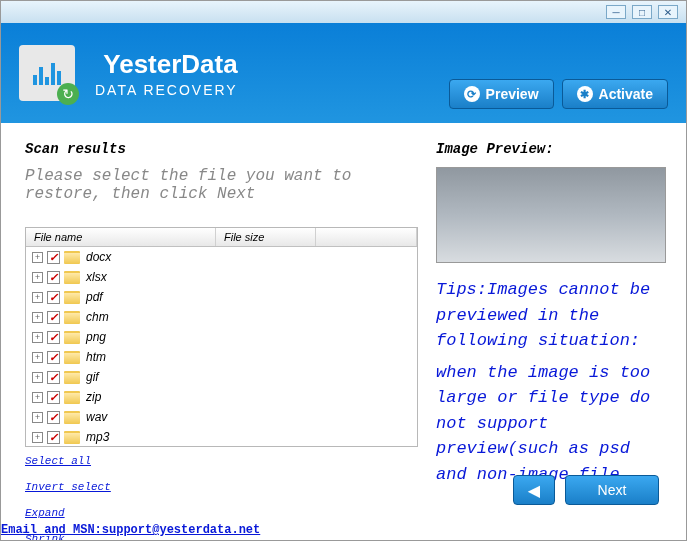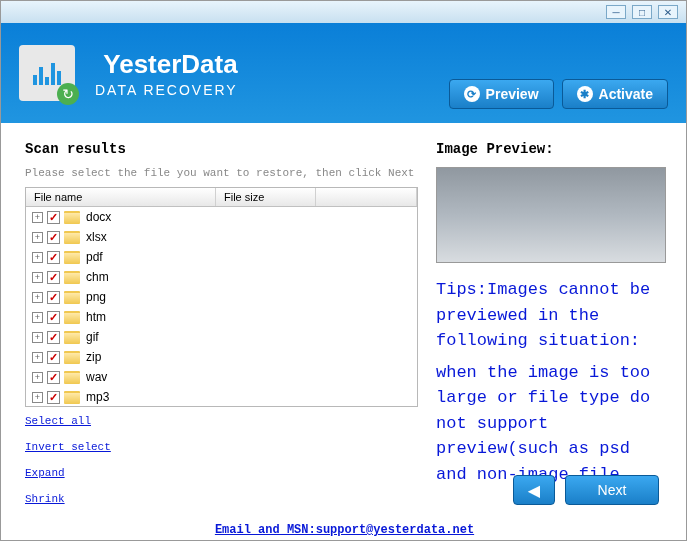--- a/index.html
+++ b/index.html
@@ -12,24 +12,24 @@
 .logo-box { width: 56px; height: 56px; background: #e8e8e8; border-radius: 4px; position: relative; display: flex; align-items: center; justify-content: center; }
 .logo-box svg { width: 40px; height: 40px; }
 .logo-refresh { position: absolute; bottom: -4px; right: -4px; width: 22px; height: 22px; background: #4caf50; border-radius: 50%; display: flex; align-items: center; justify-content: center; color: #fff; font-size: 14px; }
 .title-text { margin-left: 20px; color: #fff; }
 .title-text .t1 { font-size: 26px; font-weight: bold; text-align: right; }
 .title-text .t2 { font-size: 14px; letter-spacing: 2px; margin-top: 2px; }
 .hdr-btns { position: absolute; right: 18px; bottom: 14px; display: flex; gap: 8px; }
 .hdr-btn { height: 30px; padding: 0 14px; background: linear-gradient(to bottom, #3ba8f0, #1a7fc8); border: 1px solid #0a5a98; border-radius: 4px; color: #fff; font-size: 14px; font-weight: bold; display: flex; align-items: center; gap: 6px; cursor: pointer; }
 .hdr-btn .ic { width: 16px; height: 16px; background: #fff; border-radius: 50%; display: flex; align-items: center; justify-content: center; color: #1a7fc8; font-size: 11px; font-weight: bold; }
 
-.body { display: flex; padding: 18px 20px 10px 24px; gap: 18px; height: 380px; }
+.body { display: flex; padding: 18px 20px 10px 24px; gap: 18px; height: 380px; font-style: italic; }
 .left { flex: 1; display: flex; flex-direction: column; }
 .section-title { font-family: "Courier New", monospace; font-size: 14px; font-weight: bold; margin-bottom: 10px; }
-.instruction { font-family: "Courier New", monospace; font-size: 11px; color: #888; margin-bottom: 8px; }
+.instruction { font-family: "Courier New", monospace; font-size: 16px; color: #888; margin-bottom: 24px; }
 .table-wrap { border: 1px solid #b8b8b8; height: 220px; display: flex; flex-direction: column; }
 .thead { display: flex; background: linear-gradient(to bottom, #fff, #e8e8e8); border-bottom: 1px solid #c0c0c0; font-size: 11px; }
 .th { padding: 3px 8px; border-right: 1px solid #d0d0d0; }
 .th1 { width: 190px; }
 .th2 { width: 100px; }
 .th3 { flex: 1; }
 .tbody { flex: 1; overflow-y: scroll; }
 .row { display: flex; align-items: center; height: 20px; padding-left: 6px; font-size: 12px; }
 .row.sel { background: #0a6cd6; color: #fff; }
 .row.sel .label { background: #0a6cd6; color: #fff; padding-right: 80px; }
@@ -43,21 +43,21 @@
 
 .right { width: 230px; display: flex; flex-direction: column; }
 .preview-box { width: 100%; height: 150px; background: linear-gradient(to bottom, #9098a0 0%, #b0b8c0 50%, #d8dce0 100%); border: 1px solid #999; margin-bottom: 14px; }
 .tips { font-family: "Courier New", monospace; font-size: 17px; color: #0818d8; line-height: 1.5; }
 .tips p { margin-bottom: 6px; }
 
 .nav-btns { position: absolute; right: 28px; bottom: 36px; display: flex; gap: 10px; }
 .nav-back { width: 42px; height: 30px; background: linear-gradient(to bottom, #3ba8f0, #1a7fc8); border: 1px solid #0a5a98; border-radius: 4px; color: #fff; display: flex; align-items: center; justify-content: center; font-size: 16px; cursor: pointer; }
 .nav-next { width: 94px; height: 30px; background: linear-gradient(to bottom, #3ba8f0, #1a7fc8); border: 1px solid #0a5a98; border-radius: 4px; color: #fff; font-size: 14px; display: flex; align-items: center; justify-content: center; cursor: pointer; }
 
-.footer { position: absolute; bottom: 4px; width: 100%; text-align: center; font-family: "Courier New", monospace; font-size: 12px; color: #0818d8; text-decoration: underline; font-weight: bold; }
+.footer { position: absolute; bottom: 4px; width: 100%; text-align: left; font-family: "Courier New", monospace; font-size: 12px; color: #0818d8; text-decoration: underline; font-weight: bold; }
 
 ::-webkit-scrollbar { width: 16px; }
 ::-webkit-scrollbar-track { background: #e8e8e8; border-left: 1px solid #c0c0c0; }
 ::-webkit-scrollbar-thumb { background: #c8c8c8; border: 1px solid #a0a0a0; }
 </style>
 </head>
 <body>
 
 <div class="titlebar">
   <div class="tb-btn">─</div>

